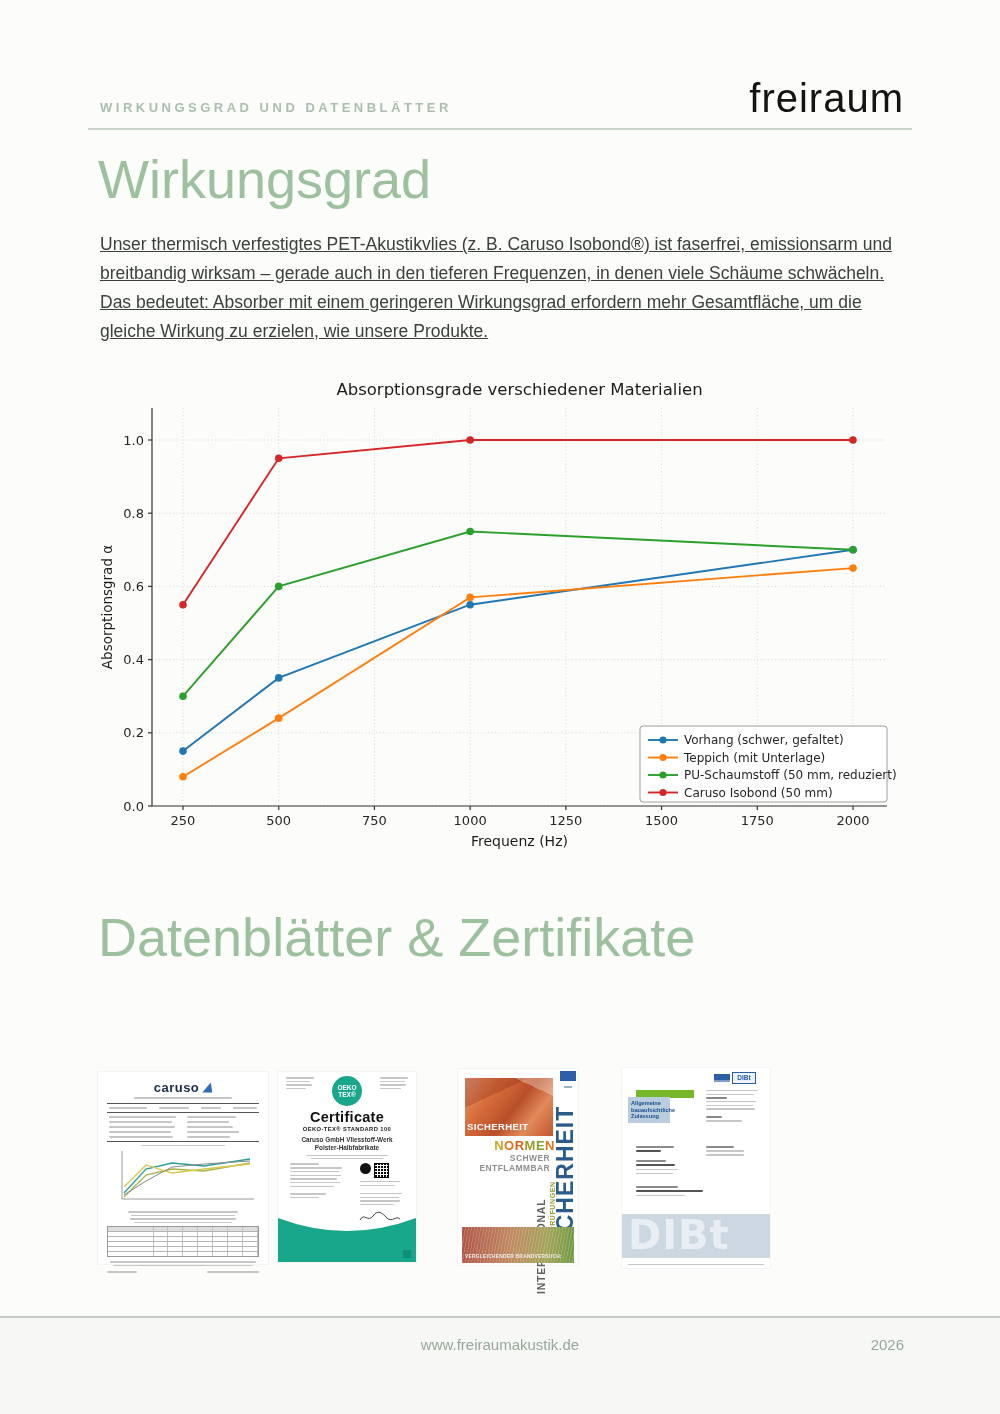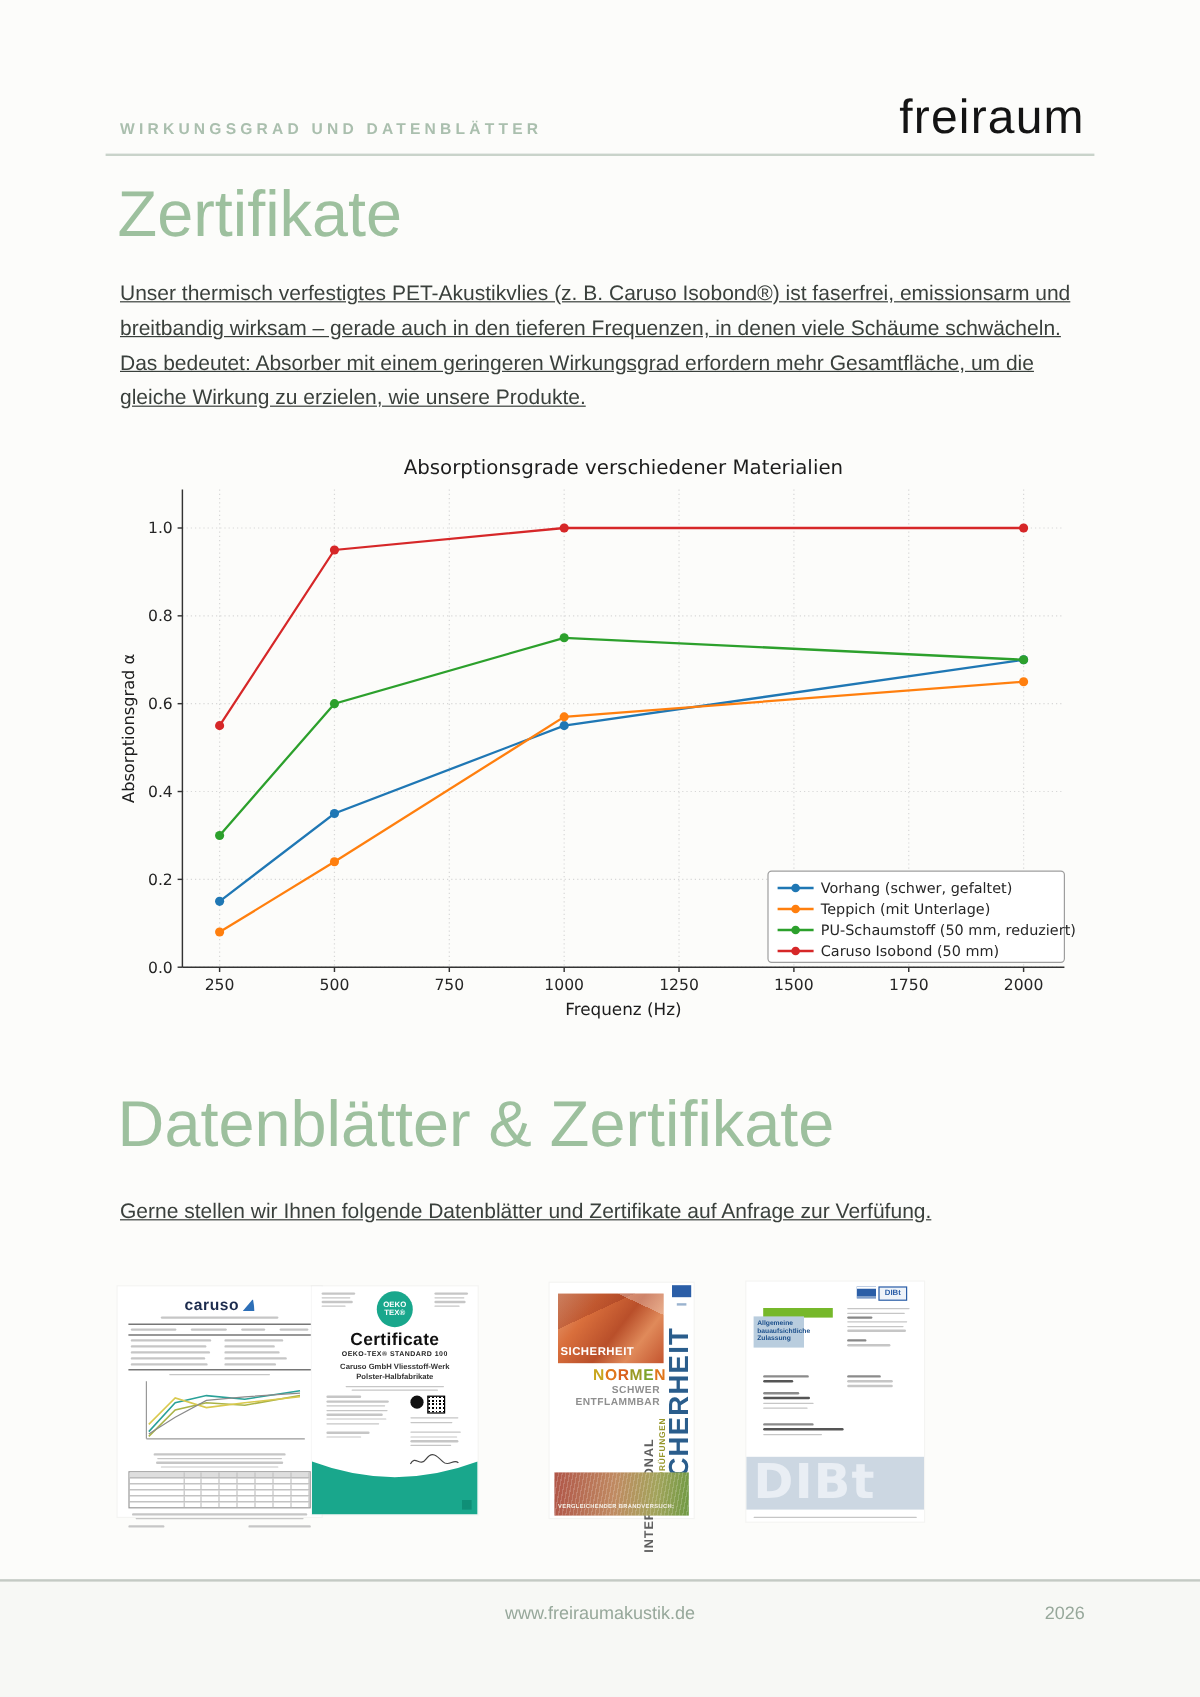--- a/index.html
+++ b/index.html
@@ -35,21 +35,21 @@
   .c-caps .b{height:1.5px;}
   .c-table{margin-top:3px;border:1px solid #9a9a9a;}
   .c-table .tr{display:flex;height:4px;border-bottom:1px solid #b5b5b5;}
   .c-table .tr:last-child{border-bottom:none;}
   .c-table .tr.hd{background:#dedede;}
   .c-table .tr span{flex:1;border-right:1px solid #c2c2c2;}
   .c-table .tr span:first-child{flex:3.2;}
   .c-foot{display:flex;justify-content:space-between;margin-top:5px;}
 
   
-  .t-oeko{left:260px;top:1072px;width:138px;height:190px;box-sizing:border-box;text-align:center;}
+  .t-oeko{left:278px;top:1072px;width:138px;height:190px;box-sizing:border-box;text-align:center;}
   .o-corner{position:absolute;top:5px;display:flex;flex-direction:column;gap:2px;width:28px;}
   .o-badge{width:30px;height:30px;border-radius:50%;background:#19a78c;color:#fff;margin:4px auto 0;display:flex;flex-direction:column;justify-content:center;font-size:6.5px;font-weight:700;line-height:7px;}
   .o-title{font-size:14.5px;font-weight:700;color:#111;margin-top:3px;letter-spacing:.3px;}
   .o-sub{font-size:5.8px;font-weight:700;color:#222;letter-spacing:.4px;margin-top:1px;}
   .o-company{font-size:6.4px;font-weight:700;color:#333;margin-top:4px;line-height:8px;padding:0 14px;}
   .o-mid{display:flex;justify-content:space-between;padding:4px 12px 0 12px;}
   .o-mid .colL{width:52px;display:flex;flex-direction:column;gap:2.5px;}
   .o-mid .colR{width:44px;display:flex;flex-direction:column;gap:2.5px;align-items:flex-start;}
   .qr-row{display:flex;gap:3px;align-items:flex-start;}
   .mini-oeko{width:11px;height:11px;border-radius:50%;background:#111;}
@@ -94,21 +94,21 @@
 </style>
 </head>
 <body>
 
 <div class="page">
 
   <div class="eyebrow">WIRKUNGSGRAD UND DATENBLÄTTER</div>
   <div class="logo">freiraum</div>
   <div class="header-rule"></div>
 
-  <div class="h1" style="top:152px;">Zertifikate</div>
+  <div class="h1" style="top:152px;">Wirkungsgrad</div>
   <div class="copy" style="top:230px;">Unser thermisch verfestigtes PET-Akustikvlies (z. B. Caruso Isobond®) ist faserfrei, emissionsarm und breitbandig wirksam – gerade auch in den tieferen Frequenzen, in denen viele Schäume schwächeln. Das bedeutet: Absorber mit einem geringeren Wirkungsgrad erfordern mehr Gesamtfläche, um die gleiche Wirkung zu erzielen, wie unsere Produkte.</div>
 
   <svg id="chart-svg" width="810" height="480">
       <line x1="88" y1="38" x2="88" y2="436" stroke="#d7d7d7" stroke-width="1" stroke-dasharray="1,2.5"></line>
       <line x1="183.71428571428572" y1="38" x2="183.71428571428572" y2="436" stroke="#d7d7d7" stroke-width="1" stroke-dasharray="1,2.5"></line>
       <line x1="279.42857142857144" y1="38" x2="279.42857142857144" y2="436" stroke="#d7d7d7" stroke-width="1" stroke-dasharray="1,2.5"></line>
       <line x1="375.14285714285717" y1="38" x2="375.14285714285717" y2="436" stroke="#d7d7d7" stroke-width="1" stroke-dasharray="1,2.5"></line>
       <line x1="470.85714285714283" y1="38" x2="470.85714285714283" y2="436" stroke="#d7d7d7" stroke-width="1" stroke-dasharray="1,2.5"></line>
       <line x1="566.5714285714286" y1="38" x2="566.5714285714286" y2="436" stroke="#d7d7d7" stroke-width="1" stroke-dasharray="1,2.5"></line>
       <line x1="662.2857142857143" y1="38" x2="662.2857142857143" y2="436" stroke="#d7d7d7" stroke-width="1" stroke-dasharray="1,2.5"></line>
@@ -181,21 +181,20 @@
       <text x="589" y="391.5" font-size="12" fill="#262626" font-family="&quot;DejaVu Sans&quot;,sans-serif">Teppich (mit Unterlage)</text>
       <line x1="553" y1="405" x2="583" y2="405" stroke="#2ca02c" stroke-width="1.9"></line>
       <circle cx="568" cy="405" r="3.6" fill="#2ca02c"></circle>
       <text x="589" y="409" font-size="12" fill="#262626" font-family="&quot;DejaVu Sans&quot;,sans-serif">PU-Schaumstoff (50 mm, reduziert)</text>
       <line x1="553" y1="422.5" x2="583" y2="422.5" stroke="#d62728" stroke-width="1.9"></line>
       <circle cx="568" cy="422.5" r="3.6" fill="#d62728"></circle>
       <text x="589" y="426.5" font-size="12" fill="#262626" font-family="&quot;DejaVu Sans&quot;,sans-serif">Caruso Isobond (50 mm)</text>
     </svg>
 
   <div class="h1" style="top:910px;">Datenblätter &amp; Zertifikate</div>
-  <div class="copy" style="top:995px;">Gerne stellen wir Ihnen folgende Datenblätter und Zertifikate auf Anfrage zur Verfüfung.</div>
 
   <div class="thumb t-caruso">
     <div class="c-logo">
       <span class="word">caruso</span>
       <span class="sail"></span>
     </div>
     <div class="c-caps">
         <span class="b" style="width:64%;"></span>
       </div>
     <span class="rule" style="margin-top:4px;"></span>

